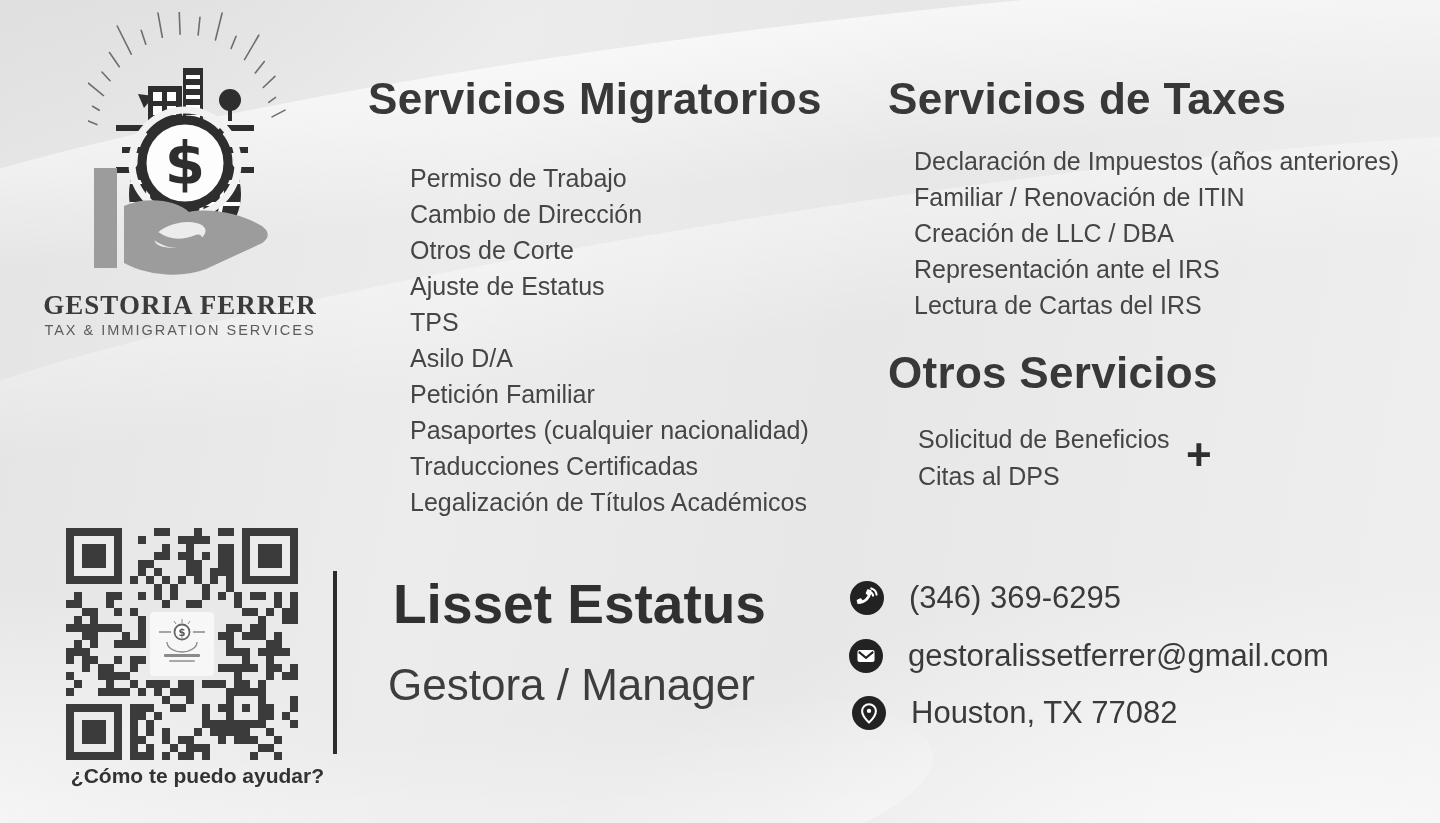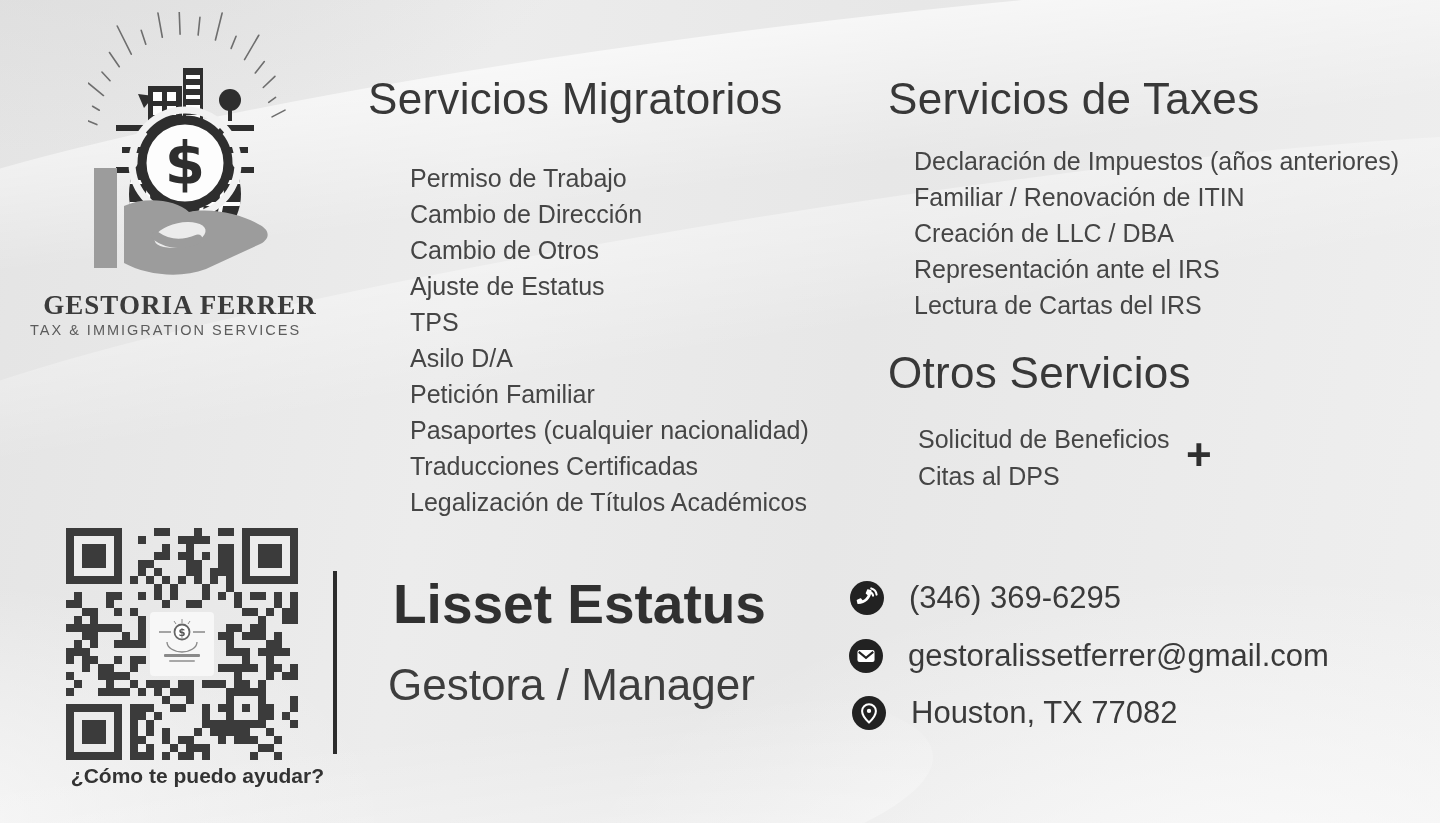--- a/index.html
+++ b/index.html
@@ -19,25 +19,25 @@
   .wave.w2{left:-8%;top:26%;width:125%;height:20%;transform:rotate(-9deg);border-radius:50%;
     background:linear-gradient(to bottom, rgba(255,255,255,.38), rgba(255,255,255,0) 75%);}
   .wave.w3{left:-15%;bottom:-14%;width:80%;height:30%;transform:rotate(-6deg);border-radius:50%;
     background:linear-gradient(to top, rgba(255,255,255,.5), rgba(255,255,255,0) 80%);}
 
   
   .logo-svg{position:absolute;left:88px;top:12px;width:200px;height:276px;}
   .brand-name{position:absolute;left:30px;top:290px;width:300px;text-align:center;
     font-family:"Liberation Serif","DejaVu Serif",serif;font-weight:700;font-size:27px;
     letter-spacing:1px;color:#3b3b3b;}
-  .brand-tagline{position:absolute;left:30px;top:322px;width:300px;text-align:left;
+  .brand-tagline{position:absolute;left:30px;top:322px;width:300px;text-align:center;
     font-size:14.5px;letter-spacing:2px;color:#5c5c5c;}
 
   
-  .svc-title{position:absolute;font-size:44px;font-weight:400;color:#383838;letter-spacing:.3px;}
+  .svc-title{position:absolute;font-size:44px;font-weight:700;color:#383838;letter-spacing:.3px;}
   .t-migra{left:368px;top:74px;}
   .t-taxes{left:888px;top:74px;}
   .t-otros{left:888px;top:348px;}
   .svc-list{position:absolute;font-size:25px;color:#454545;}
   .svc-item{line-height:36px;white-space:nowrap;}
   .l-migra{left:410px;top:160px;}
   .l-taxes{left:914px;top:143px;}
   .l-otros{left:918px;top:421px;}
   .l-otros .svc-item{line-height:37px;}
   .plus-symbol{position:absolute;left:1186px;top:430px;font-size:44px;font-weight:700;color:#2f2f2f;}
@@ -155,21 +155,21 @@
       <path d="M68,224 Q86,237 110,227" fill="none" stroke="#9c9c9c" stroke-width="9" stroke-linecap="round"></path>
     </g>
   </svg>
   <div class="brand-name">GESTORIA FERRER</div>
   <div class="brand-tagline">TAX &amp; IMMIGRATION SERVICES</div>
 
   <div class="svc-title t-migra">Servicios Migratorios</div>
   <div class="svc-list l-migra">
       <div class="svc-item">Permiso de Trabajo</div>
       <div class="svc-item">Cambio de Dirección</div>
-      <div class="svc-item">Cambio de Otros</div>
+      <div class="svc-item">Otros de Corte</div>
       <div class="svc-item">Ajuste de Estatus</div>
       <div class="svc-item">TPS</div>
       <div class="svc-item">Asilo D/A</div>
       <div class="svc-item">Petición Familiar</div>
       <div class="svc-item">Pasaportes (cualquier nacionalidad)</div>
       <div class="svc-item">Traducciones Certificadas</div>
       <div class="svc-item">Legalización de Títulos Académicos</div>
     </div>
 
   <div class="svc-title t-taxes">Servicios de Taxes</div>

